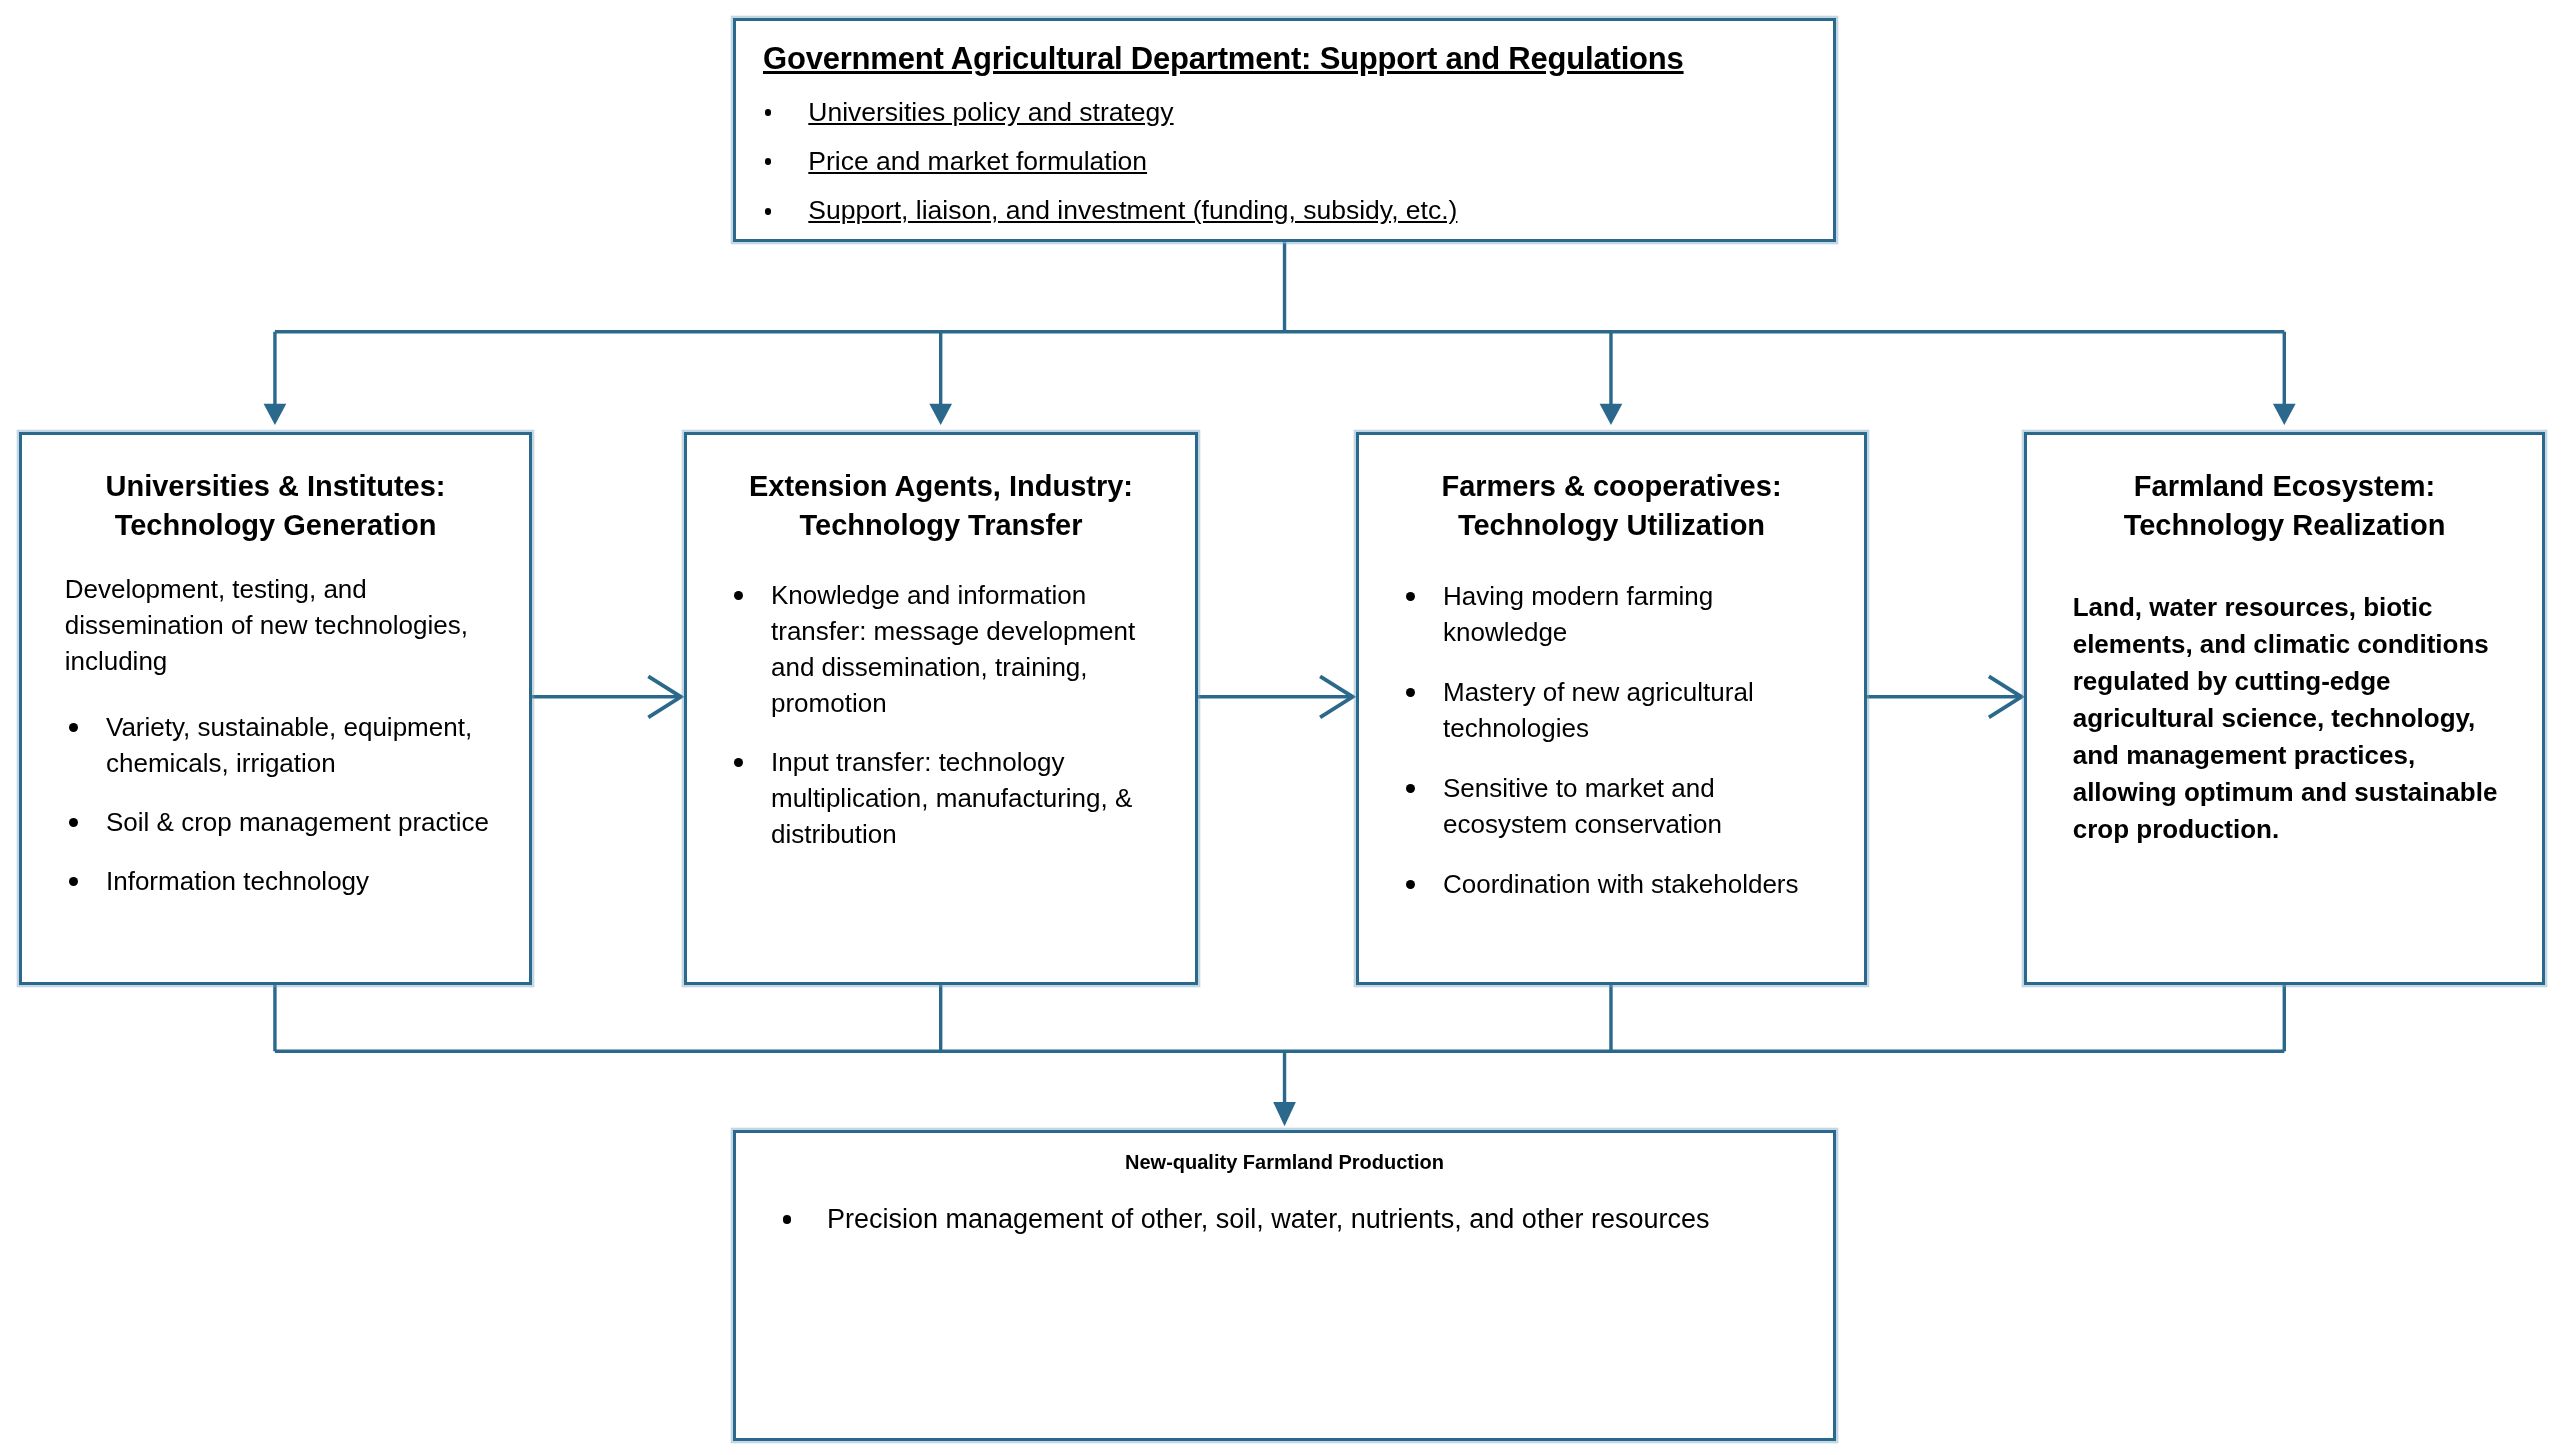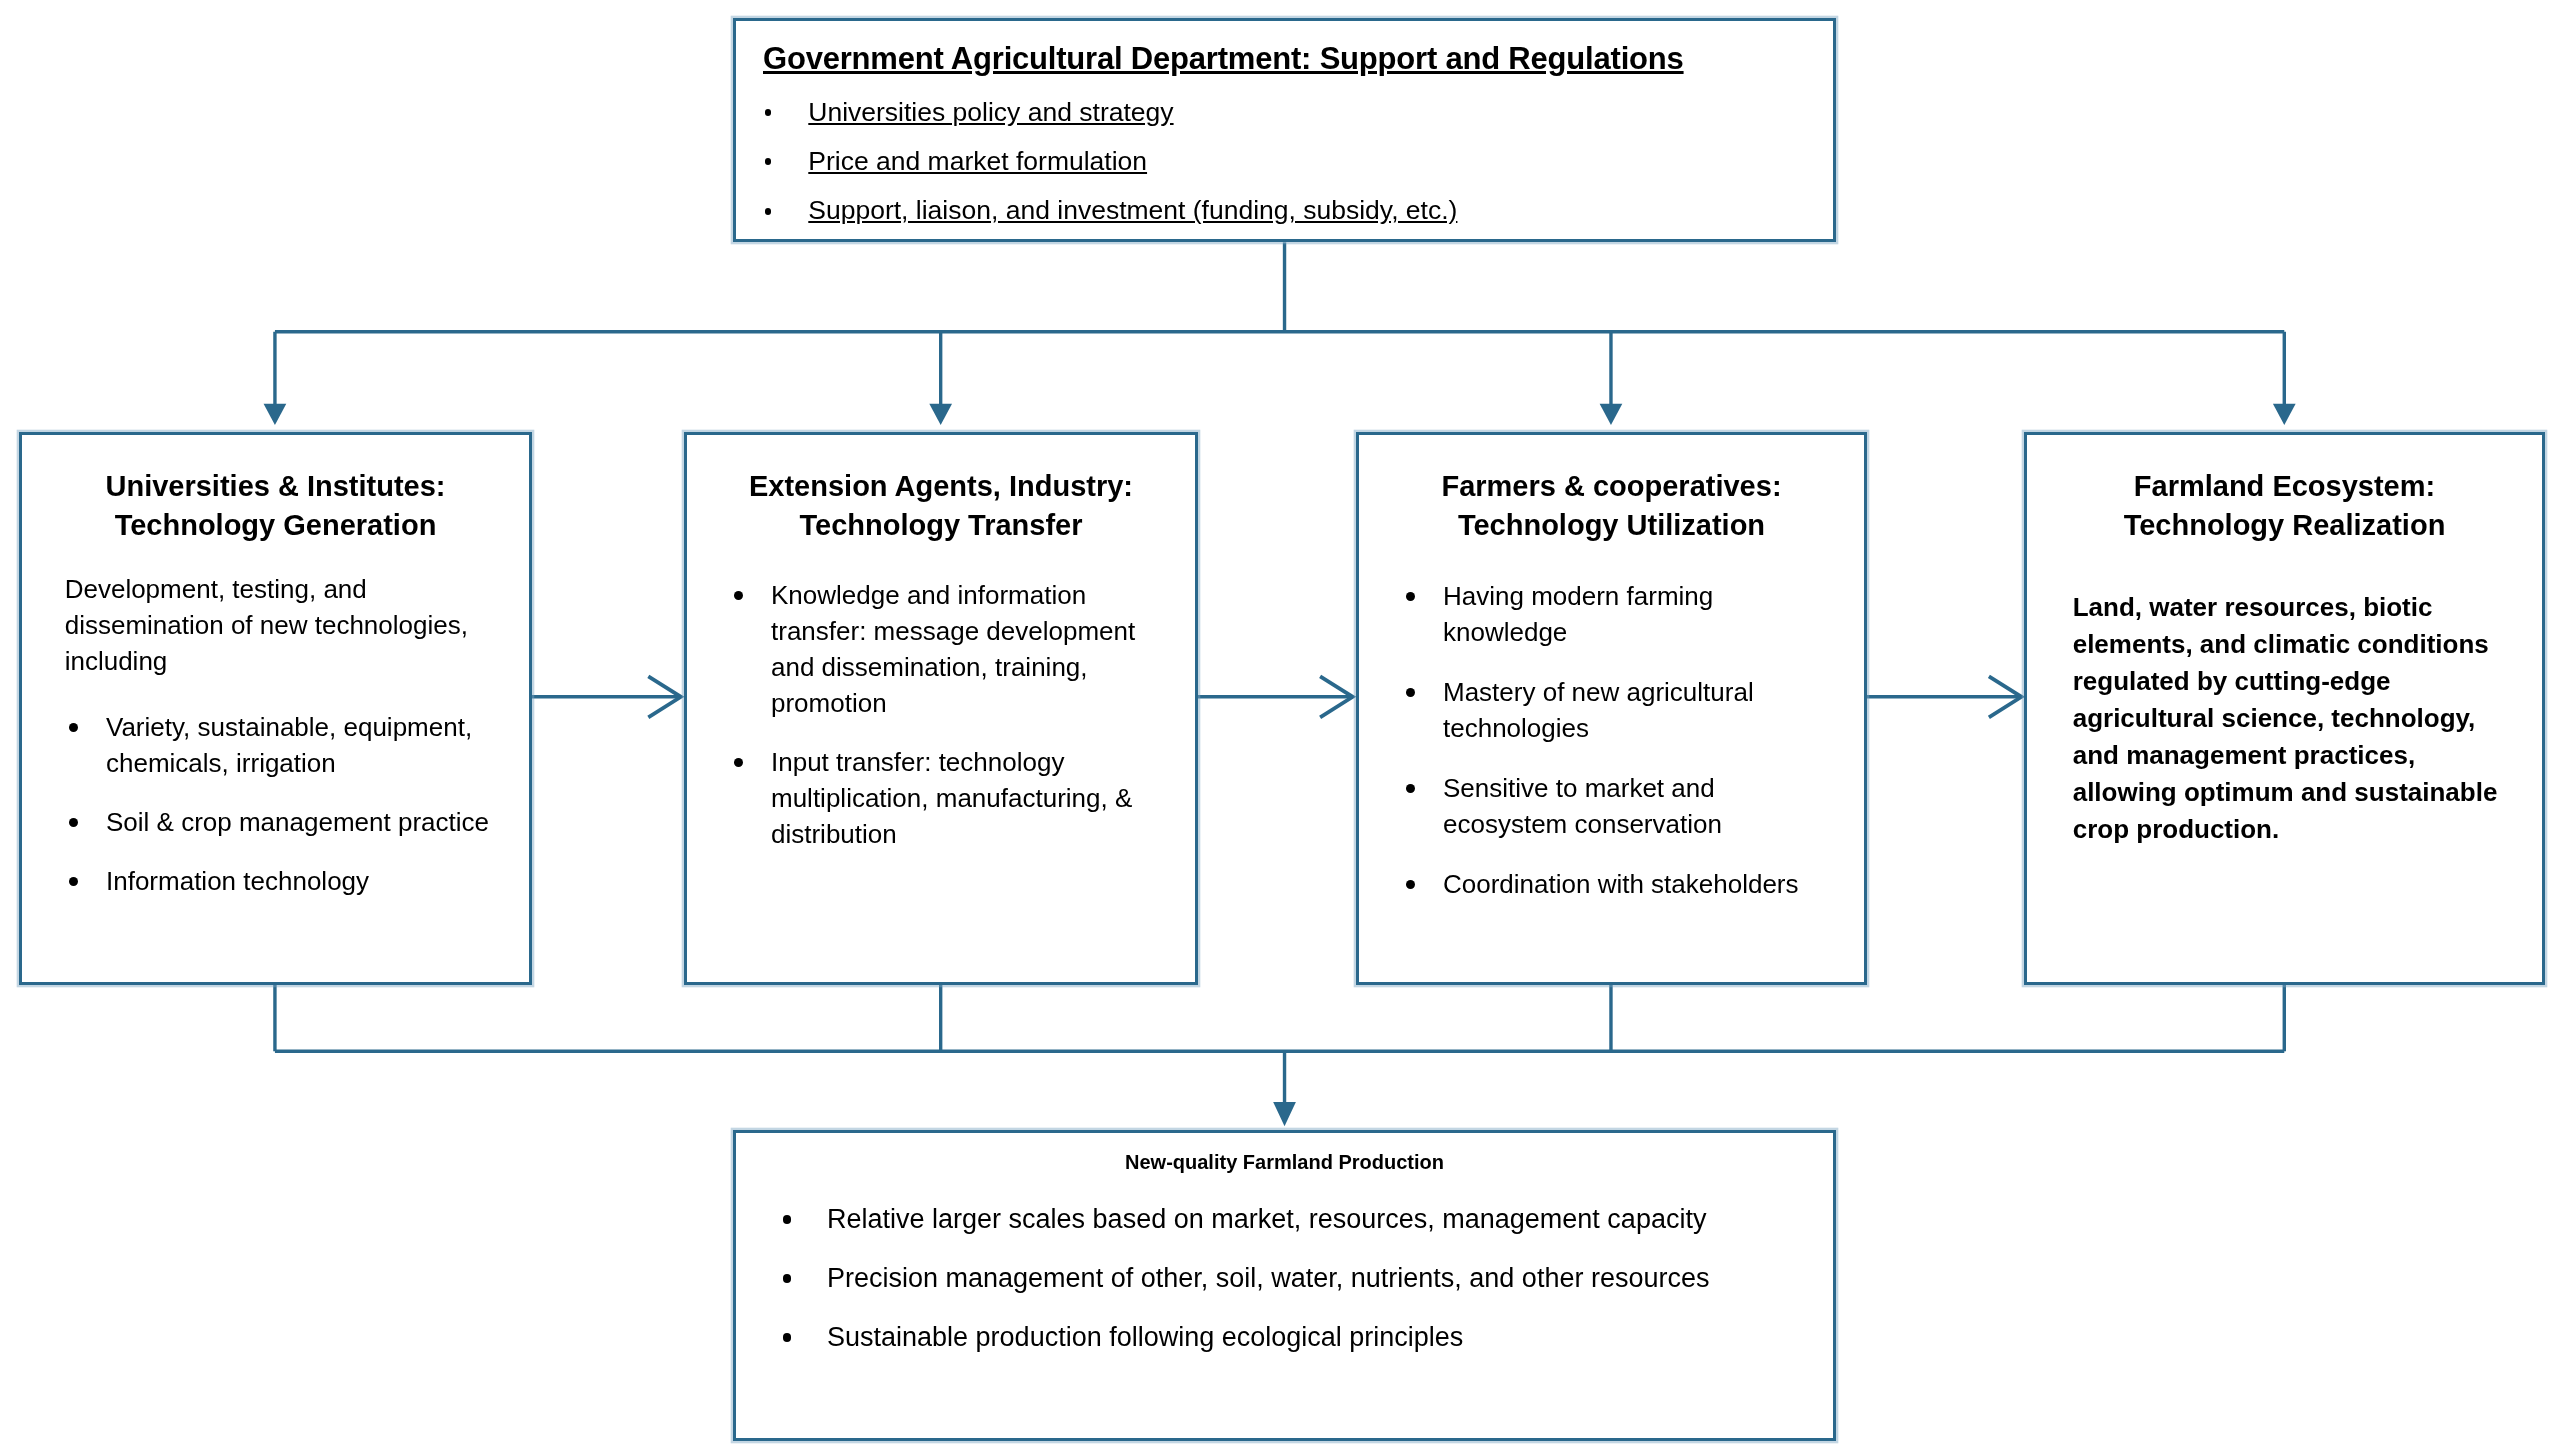--- a/index.html
+++ b/index.html
@@ -193,27 +193,19 @@
       <span>Technology Realization</span>
     </div>
     <div class="mid-par">Land, water resources, biotic elements, and climatic conditions regulated by cutting-edge agricultural science, technology, and management practices, allowing optimum and sustainable crop production.</div>
   </div>
 
   <div class="box bottom-box">
     <div class="bottom-title">New-quality Farmland Production</div>
     <ul class="bottom-list">
       <li>
           <span class="dot"></span>
-          <span>Relative larger scales based on market, resources, management capacity</span>
-        </li>
-      <li>
-          <span class="dot"></span>
           <span>Precision management of other, soil, water, nutrients, and other resources</span>
         </li>
-      <li>
-          <span class="dot"></span>
-          <span>Sustainable production following ecological principles</span>
-        </li>
     </ul>
   </div>
 
 </div>
 
 
 </body></html>

